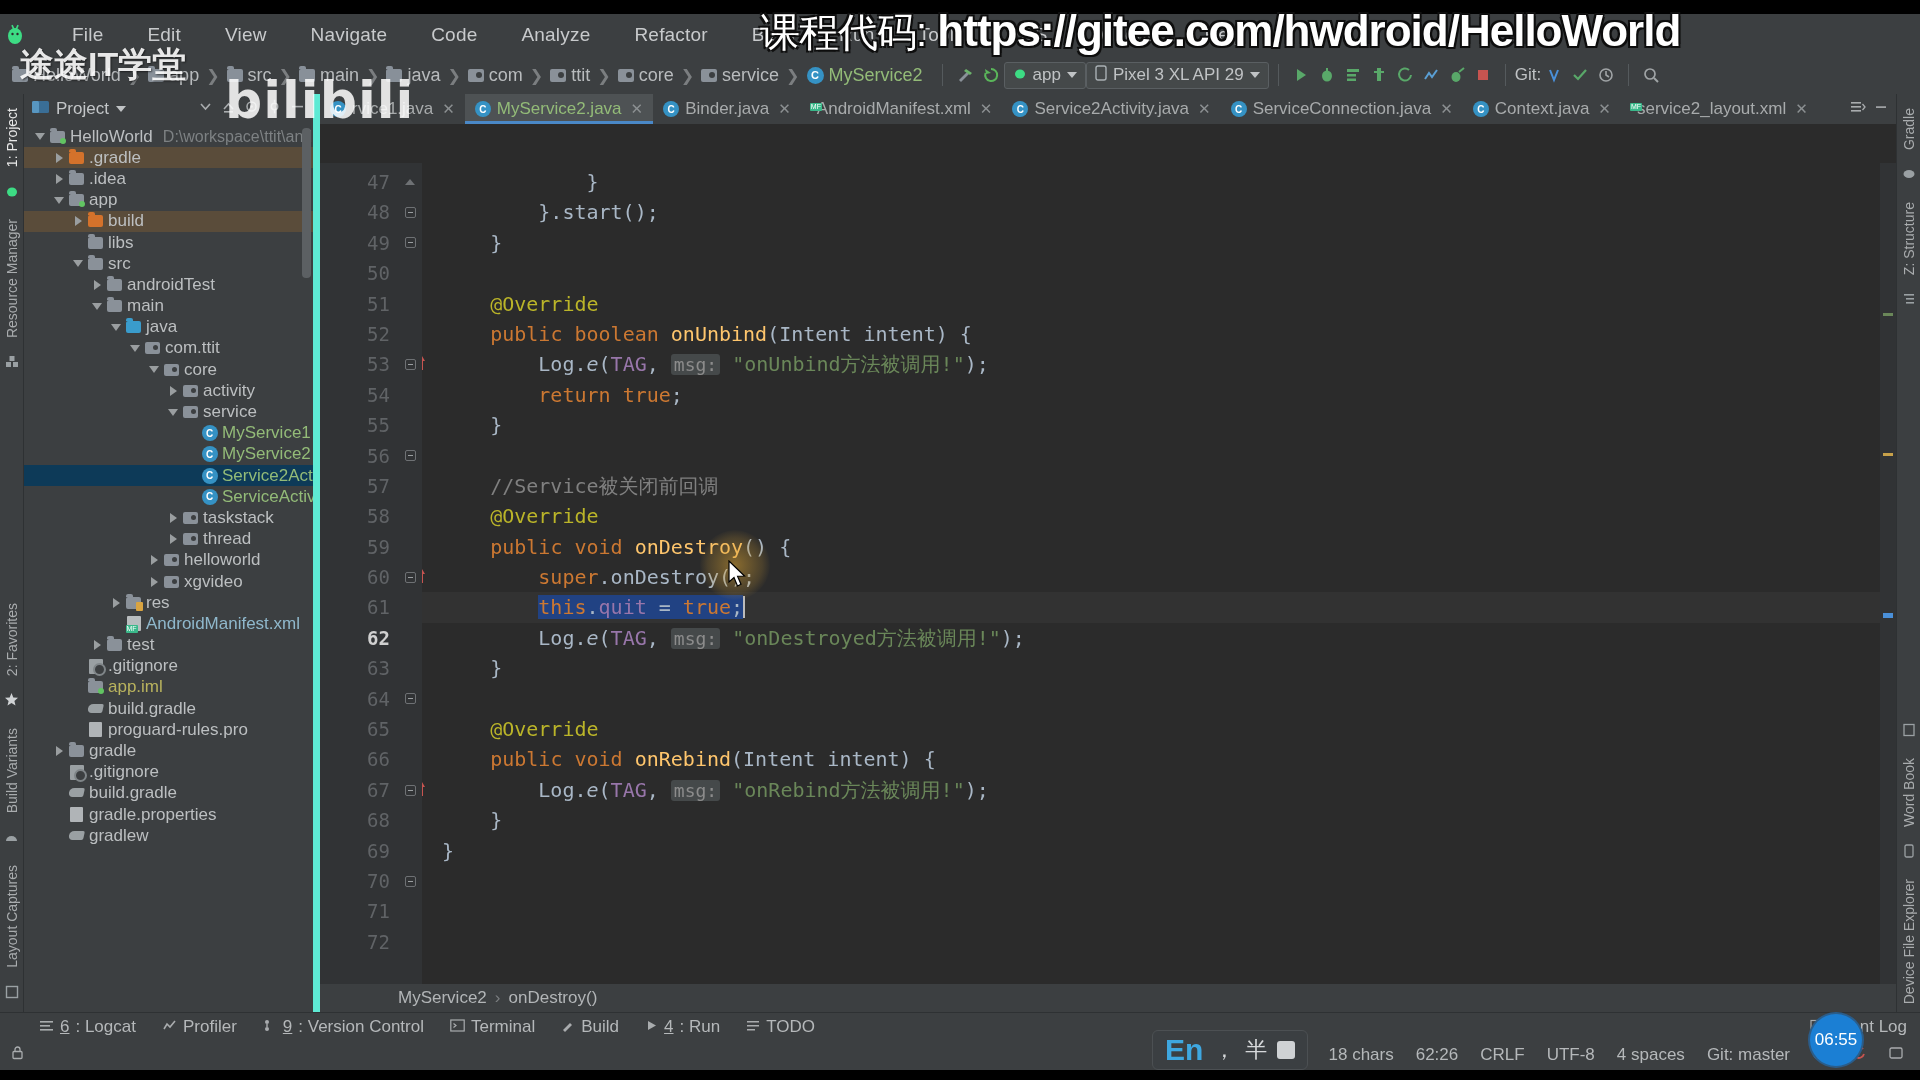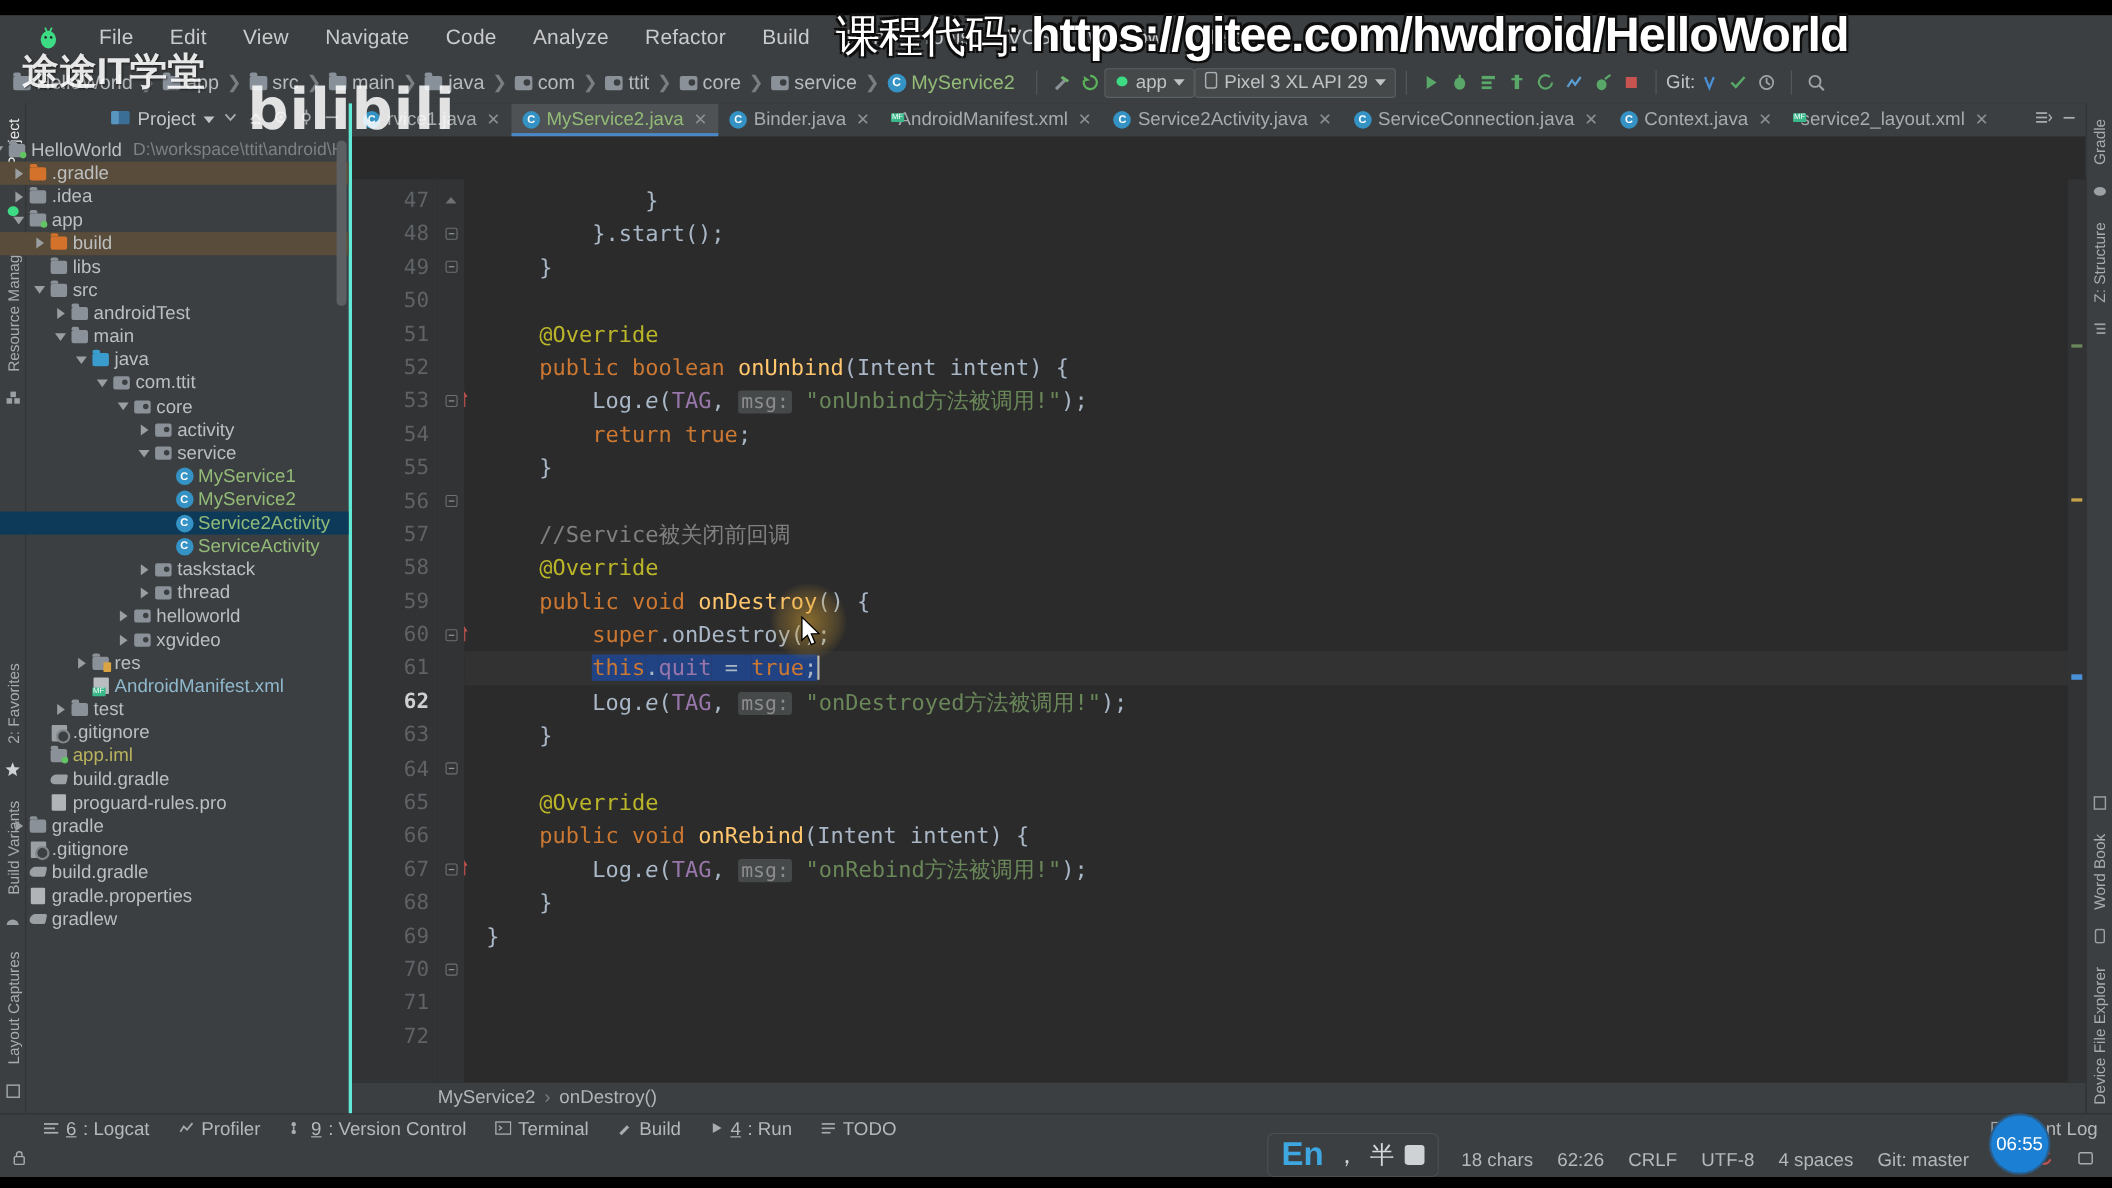--- a/index.html
+++ b/index.html
@@ -12,21 +12,21 @@
     position: relative;
   }
   .ide { position: absolute; inset: 0; display: flex; flex-direction: column; }
 
   
   .letterbox-top { height: 14px; background: #000; flex: 0 0 auto; }
 
   
   .menubar {
     height: 42px; background: #3c3f41; display: flex; align-items: center;
-    padding-left: 31px; gap: 5px; flex: 0 0 auto; position: relative;
+    padding-left: 2px; gap: 16px; flex: 0 0 auto; position: relative;
   }
   .as-logo {
     width: 26px; height: 26px; margin-right: 14px; position: relative; flex: 0 0 auto;
   }
   .as-logo svg { display: block; }
   .menu-item {
     padding: 4px 14px; color: #c8cacc; font-size: 19px; white-space: nowrap;
     letter-spacing: .2px;
   }
 
@@ -73,21 +73,21 @@
     writing-mode: vertical-rl; transform: rotate(180deg); font-size: 14px; color: #a9acae;
     padding: 8px 3px; white-space: nowrap;
   }
   .vtab.sel { color: #e8e8e8; }
   .vstrip .spacer { flex: 1 1 auto; }
   .vicon { margin: 8px 0; }
 
   
   .project-panel {
     width: 296px; background: #3c3f41; display: flex; flex-direction: column; flex: 0 0 auto;
-    border-right: 3px solid #5eead4; position: relative; align-items: flex-end;
+    border-right: 7px solid #5eead4; position: relative;
   }
   .panel-header {
     height: 30px; display: flex; align-items: center; gap: 7px; padding: 0 8px;
     font-size: 17px; color: #c3c6c8;
   }
   .panel-header .caret { border-left:5px solid transparent;border-right:5px solid transparent;border-top:6px solid #c0c3c5; }
   .panel-icons { margin-left: auto; display: flex; gap: 8px; align-items: center; }
   .tree { flex: 1 1 auto; overflow: hidden; padding-top: 2px; position: relative; }
   .trow {
     display: flex; align-items: center; height: 21.2px; font-size: 17px; white-space: nowrap;

